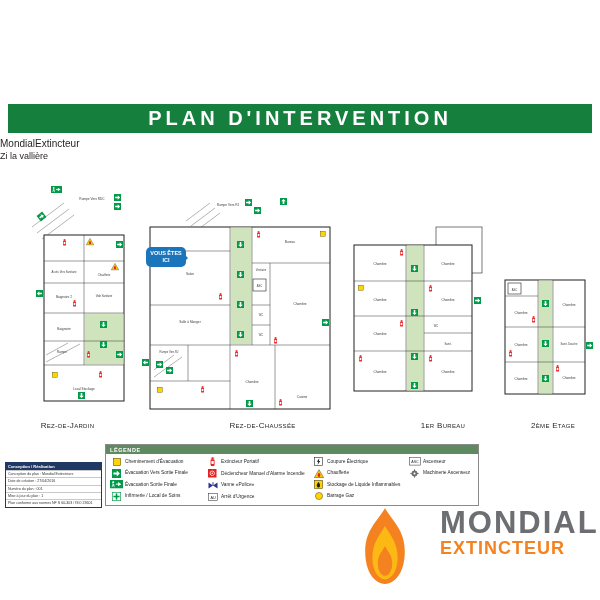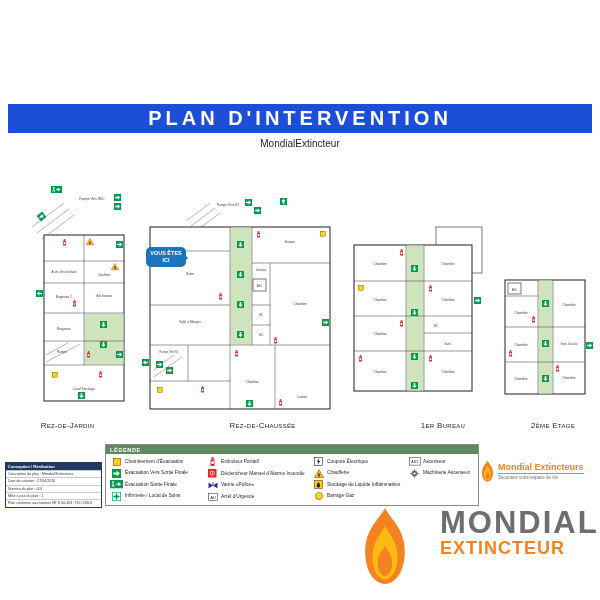--- a/index.html
+++ b/index.html
@@ -1,20 +1,20 @@
 <!DOCTYPE html>
 <html><head>
 <meta charset="utf-8">
 <style>
   *{margin:0;padding:0;box-sizing:border-box}
   html,body{width:600px;height:600px;background:#fff;font-family:"Liberation Sans",sans-serif;color:#231f20}
   .page{position:relative;width:600px;height:600px;background:#fff;overflow:hidden}
-  .banner{position:absolute;left:8px;top:104px;width:584px;height:29px;background:#1d4ed8;color:#fff;
+  .banner{position:absolute;left:8px;top:104px;width:584px;height:29px;background:#15803d;color:#fff;
           display:flex;align-items:center;justify-content:center;font-size:20px;font-weight:bold;letter-spacing:4px}
-  .addr{position:absolute;top:138px;left:0;width:600px;text-align:center;line-height:1.25}
+  .addr{position:absolute;top:138px;left:0;width:600px;text-align:left;line-height:1.25}
   .addr .a1{font-size:10px}
   .addr .a2{font-size:9px}
   svg.plan{position:absolute}
   .plan .rtx{font-size:3.2px;fill:#3c3c3c;text-anchor:middle;font-family:"Liberation Sans",sans-serif}
   .plan .rts{font-size:2.7px}
   .plan .gray{fill:#8d8d8d}
   .plan .ww{fill:#fff;stroke:#231f20;stroke-width:1}
   .plan .wt{fill:#fff;stroke:#231f20;stroke-width:0.6}
   .plan .wi{fill:none;stroke:#231f20;stroke-width:0.45}
   .plan .cor{fill:#cfe4bd}
@@ -112,20 +112,21 @@
       </g>
     </defs>
   </svg>
 
   <div class="banner">
     <span>PLAN D'INTERVENTION</span>
   </div>
 
   <div class="addr">
     <div class="a1">MondialExtincteur</div>
+    <div class="a2">Zi la vallière</div>
   </div>
 
   <svg class="plan" style="left:26px;top:183px" width="107" height="237" viewBox="0 0 107 237">
     <g>
       <path class="hl" d="M6,44 L38,20 M11,50 L43,26 M16,56 L48,32"></path>
     </g>
     <use href="#ic-man" transform="translate(25,3)"></use>
     <use href="#ic-exit" transform="translate(12,30) rotate(-38,3.5,3.5)"></use>
     <text x="66" y="17" class="rtx">Rampe Vers RDC</text>
     <use href="#ic-exit" transform="translate(88,11)"></use>
@@ -411,29 +412,20 @@
 
   <div class="infobox">
     <div class="ih">Conception / Réalisation</div>
     <div class="ir">Conception du plan : Mondial Extincteurs</div>
     <div class="ir">Date de création : 27/04/2016</div>
     <div class="ir">Numéro du plan : 001</div>
     <div class="ir">Mise à jour du plan : 1</div>
     <div class="ir">Plan conforme aux normes NF S 60-303 / ISO 23601</div>
   </div>
 
-  <div class="slogo">
-    <svg width="15" height="23" viewBox="0 0 60 90">
-        <use href="#flame"></use>
-      </svg>
-    <div>
-      <div class="sname">Mondial Extincteurs</div>
-      <div class="stag">Sécurisez votre espace de vie</div>
-    </div>
-  </div>
 
   <div class="blogo">
     <svg width="54" height="82" viewBox="0 0 60 90">
         <use href="#flame"></use>
       </svg>
     <div>
       <div class="bl1">MONDIAL</div>
       <div class="bl2">EXTINCTEUR</div>
     </div>
   </div>

